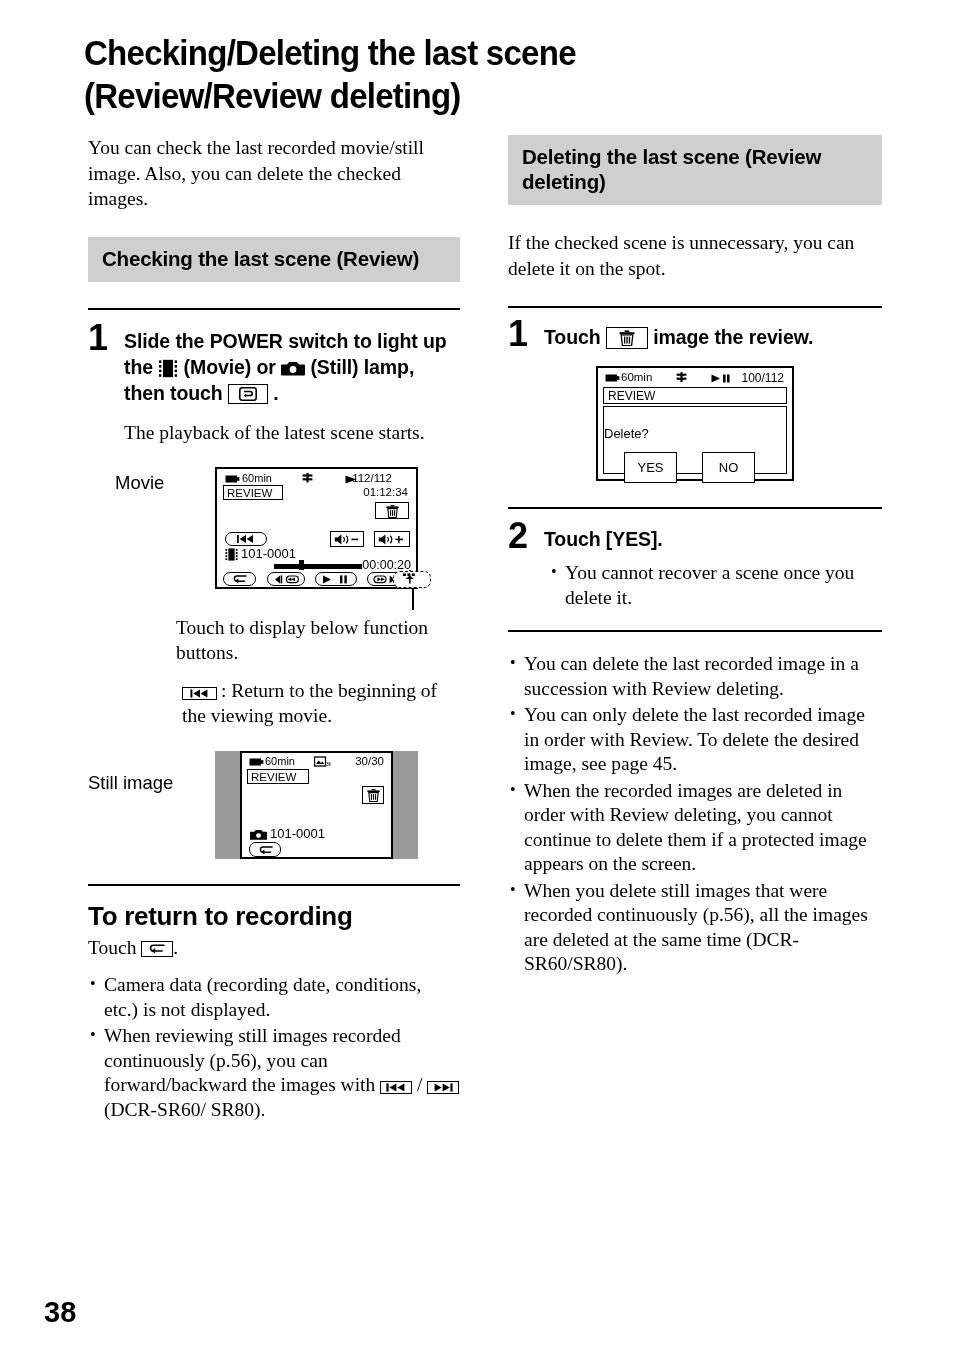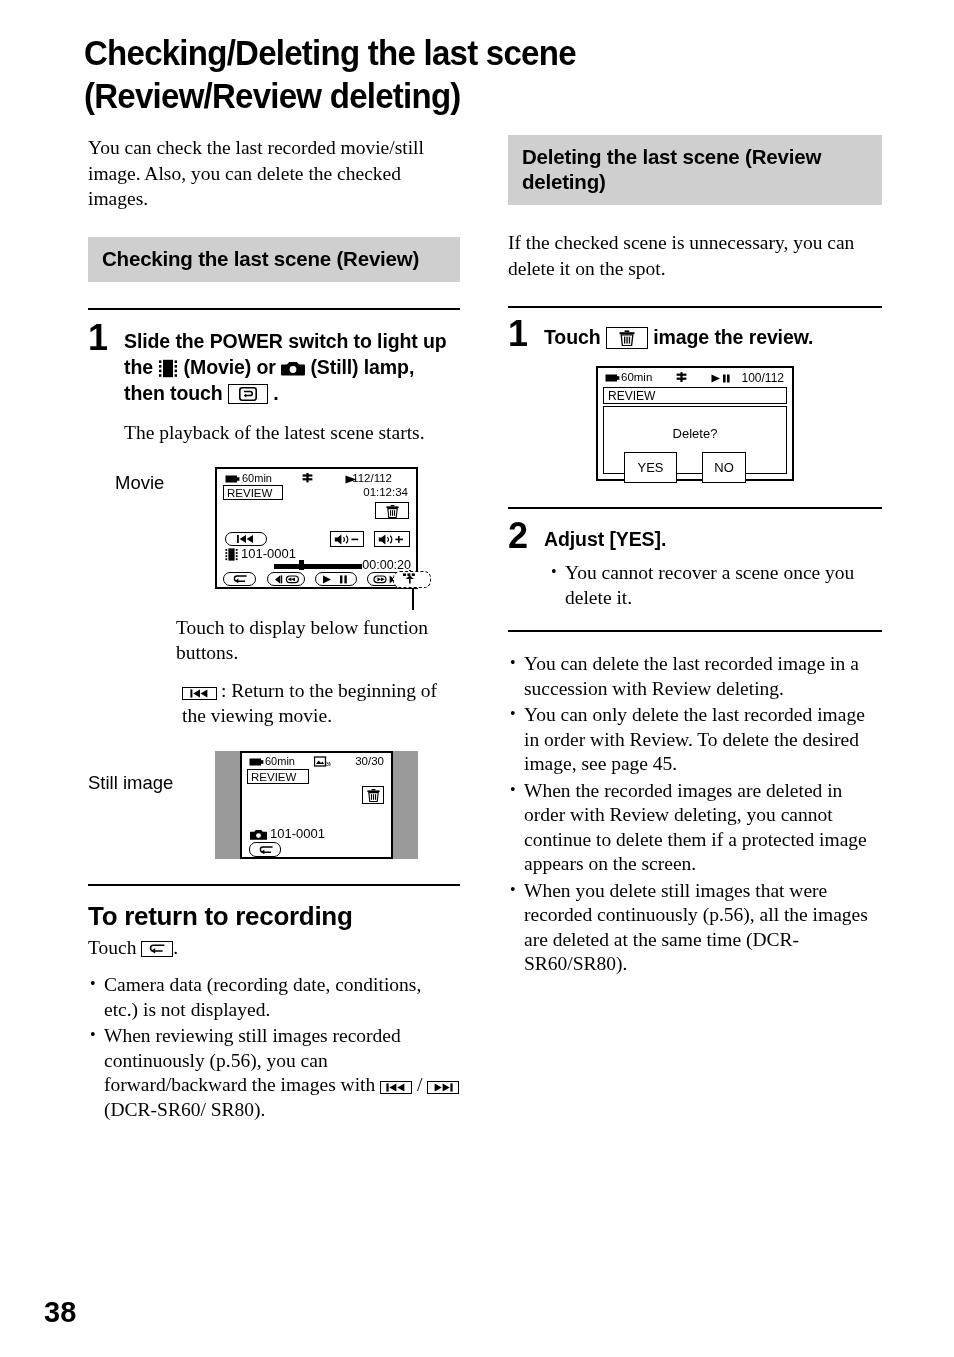--- a/index.html
+++ b/index.html
@@ -513,36 +513,36 @@
           </svg>
         </span>
 
         <div class="lcd-txt" style="right:8px;top:3px;font-size:12px;">100/112</div>
 
         <div class="lcd-box" style="left:5px;top:19px;right:5px;height:17px;">
           <div class="lcd-txt" style="left:4px;top:1px;font-size:12px;">REVIEW</div>
         </div>
 
         <div class="lcd-box" style="left:5px;top:38px;right:5px;bottom:5px;">
-          <div class="lcd-txt" style="left:0;right:0;top:19px;text-align:center;font-size:13px;">Delete?</div>
+          <div class="lcd-txt" style="left:0;right:0;top:19px;text-align:left;font-size:13px;">Delete?</div>
           <div class="lcd-box" style="left:20px;top:45px;width:53px;height:31px;">
             <div class="lcd-txt" style="left:0;right:0;top:7px;text-align:center;font-size:13px;">YES</div>
           </div>
-          <div class="lcd-box" style="left:98px;top:45px;width:44px;height:31px;">
+          <div class="lcd-box" style="left:98px;top:45px;width:53px;height:31px;">
             <div class="lcd-txt" style="left:0;right:0;top:7px;text-align:center;font-size:13px;">NO</div>
           </div>
         </div>
       </div>
     </div>
 
     <div class="rule-thick" style="margin-top:16px;"></div>
 
     <div class="step" style="margin-top:17px;">
       <div class="step-num">2</div>
-      <div class="step-text">Adjust [YES].</div>
+      <div class="step-text">Touch [YES].</div>
       <ul class="bullets" style="margin-top:9px;padding-left:5px;">
         <li>You cannot recover a scene once you delete it.</li>
       </ul>
     </div>
 
     <div class="rule-thick" style="margin-top:20px;"></div>
 
     <ul class="bullets" style="margin-top:20px;">
       <li>You can delete the last recorded image in a succession with Review deleting.</li>
       <li>You can only delete the last recorded image in order with Review. To delete the desired image, see page 45.</li>

